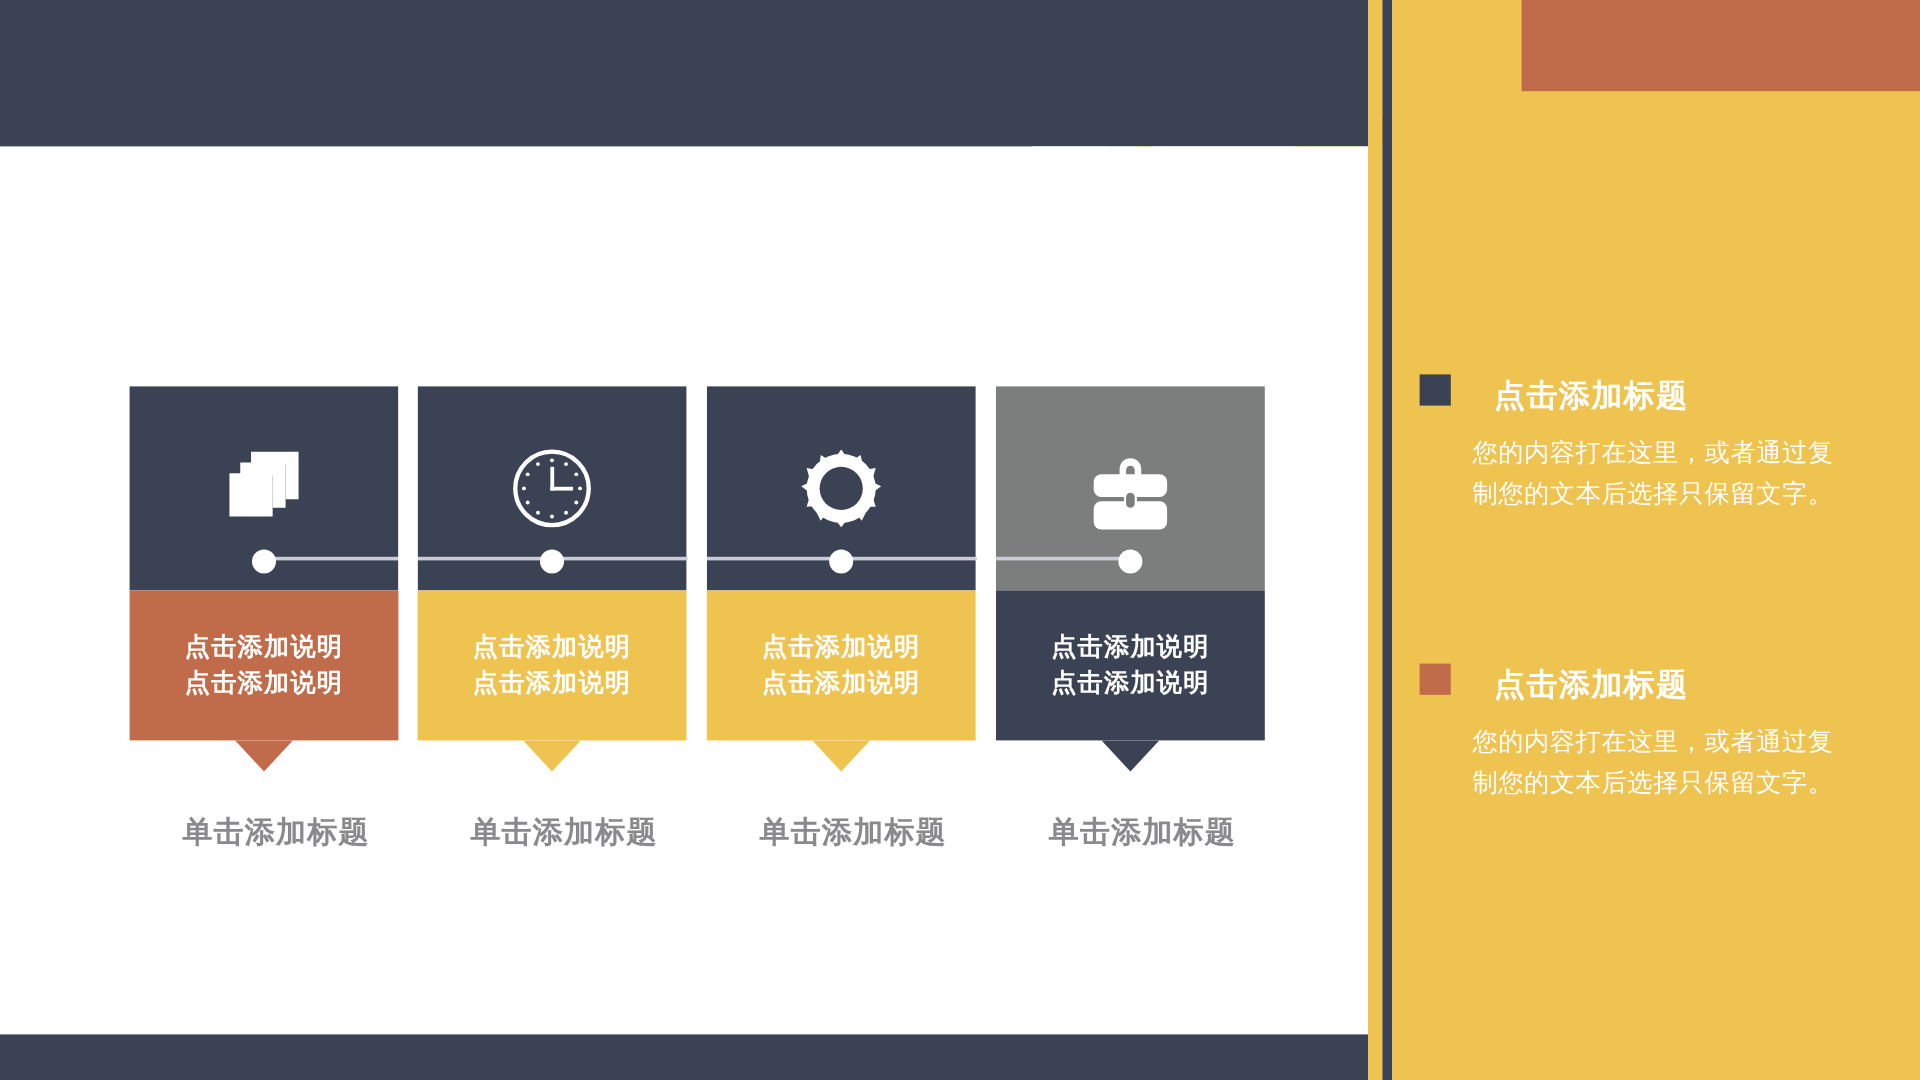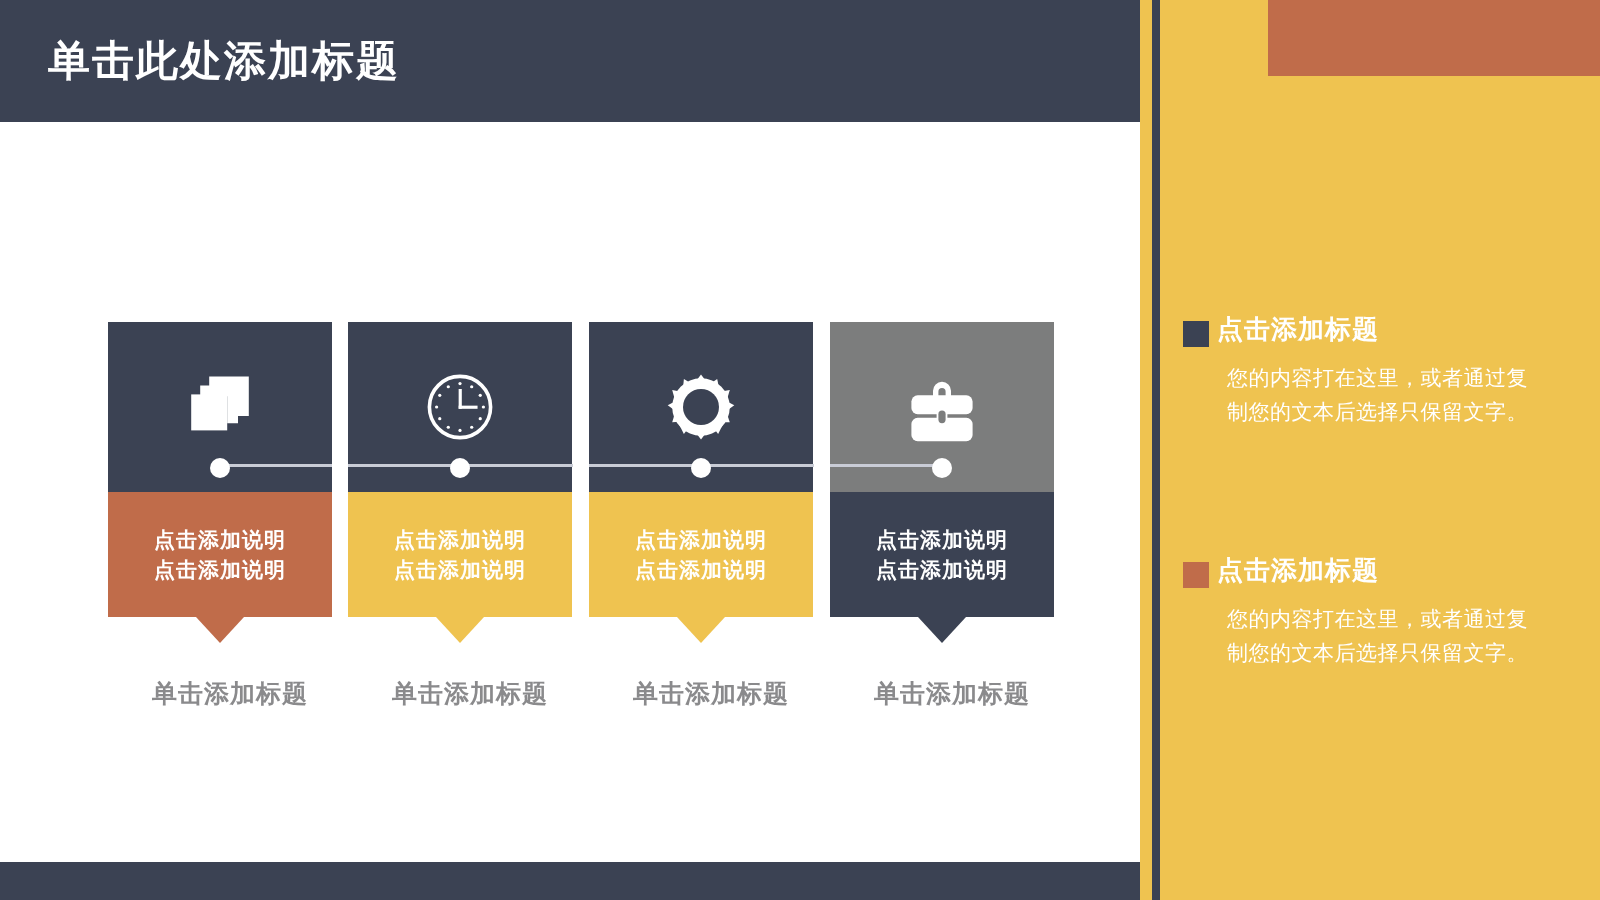--- a/index.html
+++ b/index.html
@@ -84,21 +84,21 @@
     position:absolute;left:217px;top:464px;width:724px;height:3px;
     background:#c9ccd6;z-index:2;
   }
   .conn-gap{position:absolute;top:322px;width:16px;height:170px;background:#ffffff;z-index:2;}
 
   
   .icon{width:90px;height:90px;display:block;}
 
   
   .side-block{position:absolute;left:1183px;width:360px;z-index:11;}
-  .side-head{display:flex;align-items:flex-end;gap:8px;}
+  .side-head{display:flex;align-items:flex-start;gap:36px;}
   .side-bullet{width:26px;height:26px;flex:0 0 auto;}
   .side-title{font-size:26px;font-weight:bold;color:#ffffff;letter-spacing:1px;white-space:nowrap;}
   .side-body{
     margin-top:14px;margin-left:44px;width:310px;
     font-size:21px;color:#ffffff;line-height:1.62;letter-spacing:0.5px;
   }
 
   .watermark{
     position:absolute;left:672px;top:424px;z-index:3;
     font-size:25px;color:rgba(150,150,150,0.30);letter-spacing:1px;
@@ -114,21 +114,20 @@
     <div class="hill"></div>
     <div class="hill2"></div>
     <div class="cloud c1"></div>
     <div class="cloud c2"></div>
     <div class="cloud c3"></div>
     <div class="cloud-body"></div>
   </div>
   <div class="header-mask"></div>
 
   <div class="header-bar"></div>
-  <div class="header-title">单击此处添加标题</div>
 
   <div class="cards">
 
     <div class="connector"></div>
     <div class="conn-gap" style="left:332px"></div>
     <div class="conn-gap" style="left:573px"></div>
     <div class="conn-gap" style="left:814px"></div>
 
     <div class="card" style="left:108px">
       <div class="top" style="background:#3b4253">

